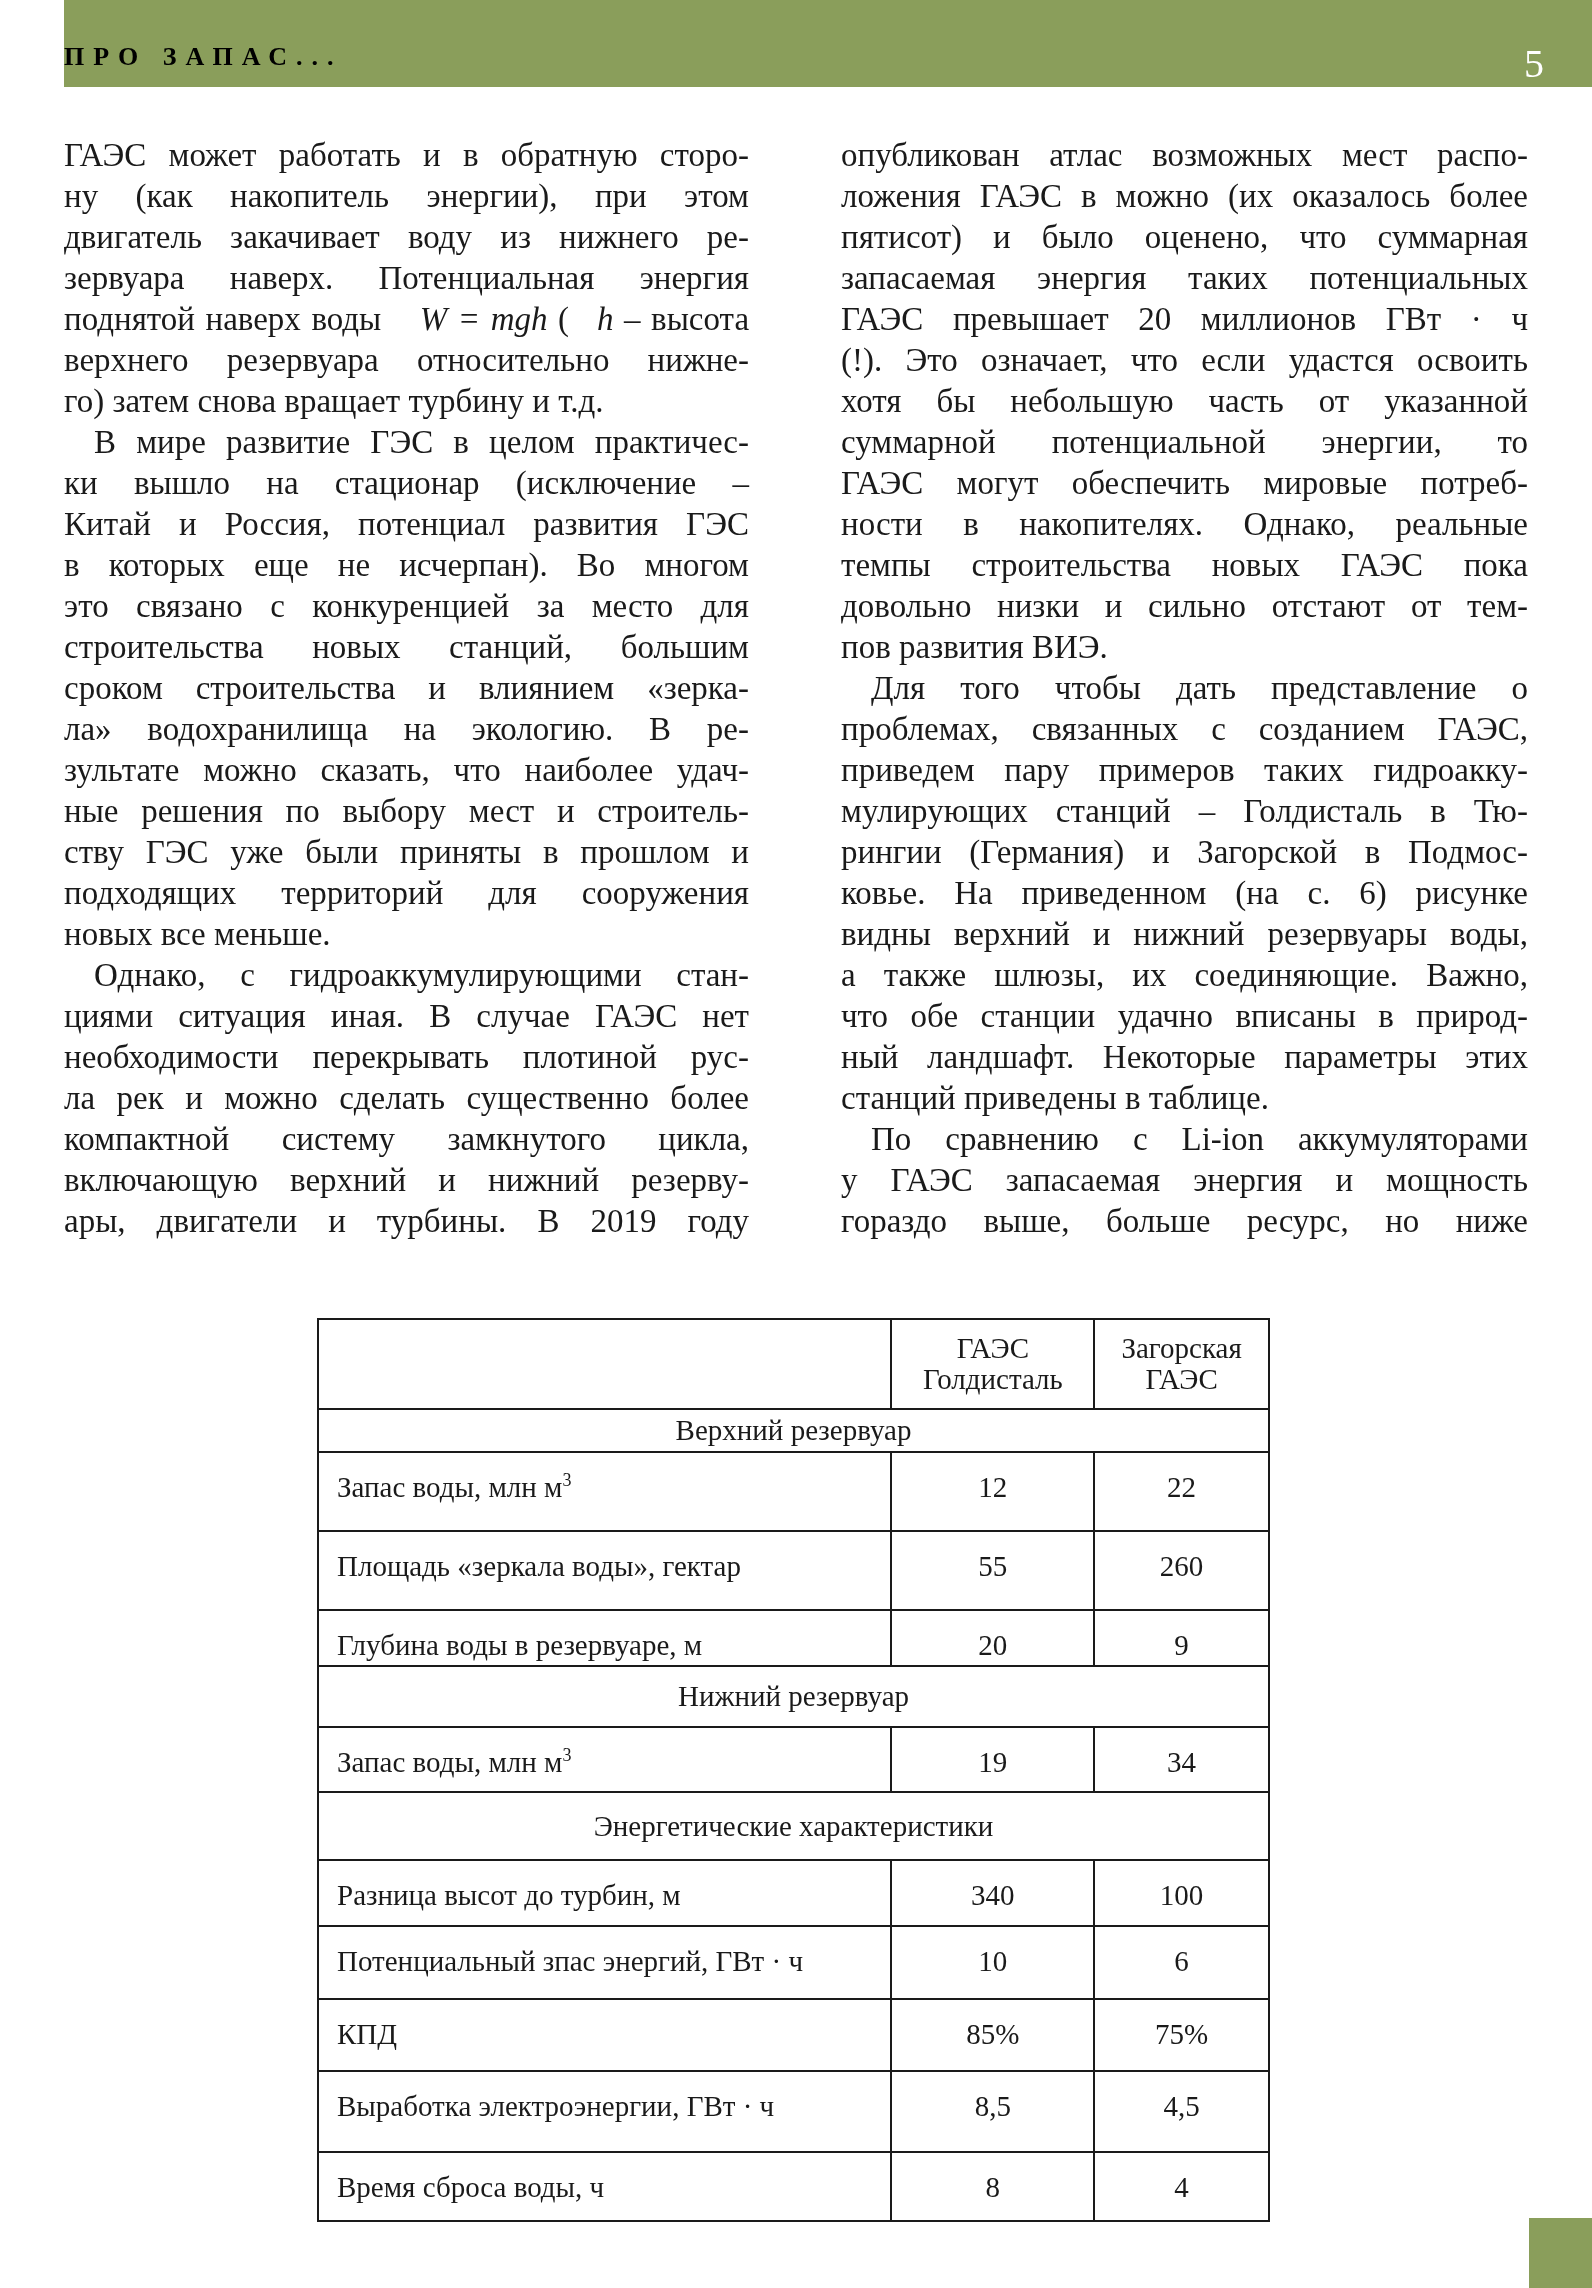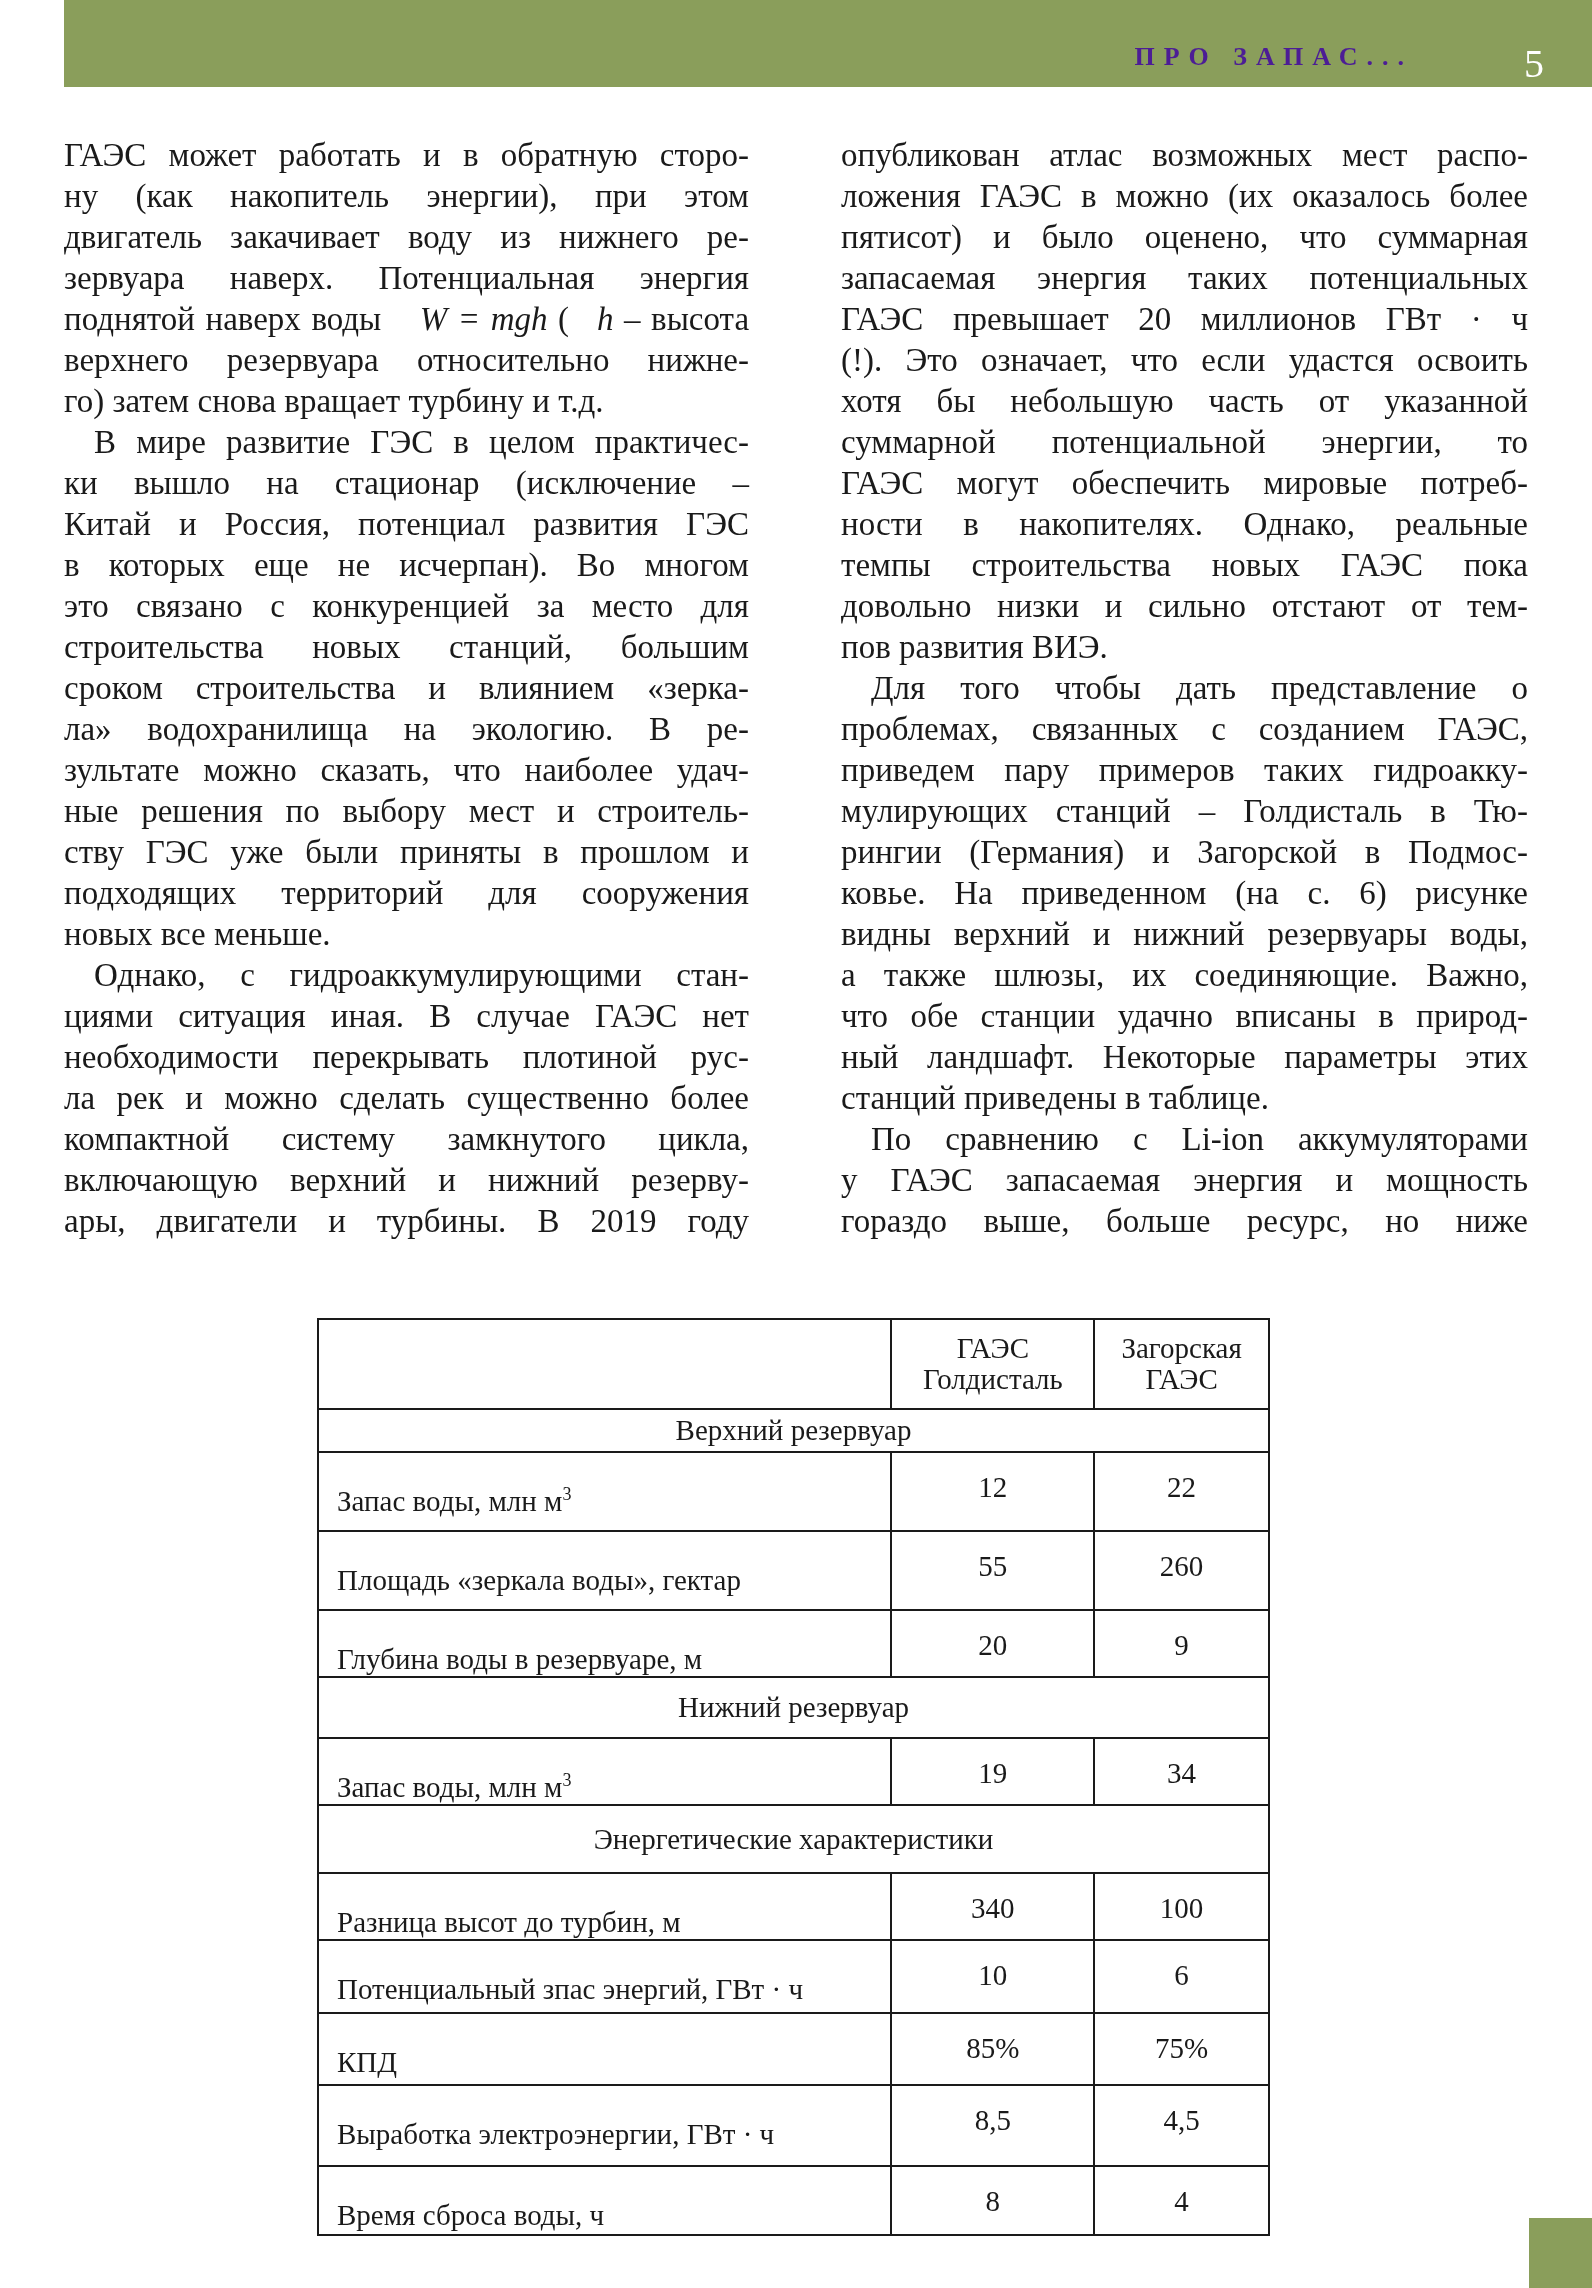--- a/index.html
+++ b/index.html
@@ -6,22 +6,22 @@
     body {
       width: 1592px; height: 2289px; position: relative; overflow: hidden;
       background: #ffffff; color: #1a1a1a;
       font-family: "Liberation Serif", "DejaVu Serif", serif;
     }
     .header-band {
       position: absolute; left: 64px; top: 0; width: 1528px; height: 87px;
       background: #8a9e5b;
     }
     .header-title {
-      position: absolute; left: 0; right: 0; top: 42px; text-align: right;
-      color: #4c1d95; font-size: 26px; letter-spacing: 9px; font-weight: bold;
+      position: absolute; left: 0; right: 0; top: 42px; text-align: left;
+      color: #000000; font-size: 26px; letter-spacing: 9px; font-weight: bold;
       padding-right: 179px; box-sizing: border-box; width: 1528px;
     }
     .page-number {
       position: absolute; right: 48px; top: 40px; color: #ffffff; font-size: 40px;
     }
     .footer-tab {
       position: absolute; left: 1529px; top: 2218px; width: 63px; height: 71px;
       background: #8a9e5b;
     }
     .column {
@@ -39,21 +39,21 @@
     .math { font-style: italic; margin-left: 28px; }
 
     .data-table {
       position: absolute; left: 317px; top: 1318px; width: 953px;
       border-collapse: collapse; font-size: 29px;
     }
     .data-table td, .data-table th {
       border: 2.5px solid #1a1a1a; padding: 0; font-weight: normal;
     }
     .data-table th { line-height: 31px; vertical-align: middle; text-align: center; }
-    .data-table td.label { text-align: left; padding-left: 18px; vertical-align: top; padding-top: 32px; }
+    .data-table td.label { text-align: left; padding-left: 18px; vertical-align: top; padding-top: 18px; }
     .data-table td.num { text-align: center; vertical-align: top; padding-top: 18px; }
     .data-table td.section { text-align: center; vertical-align: middle; }
     sup { font-size: 18px; line-height: 0; vertical-align: super; }
   </style>
 </head>
 <body>
 
 <div class="header-band">
   <div class="header-title">ПРО ЗАПАС...</div>
   <div class="page-number">5</div>

